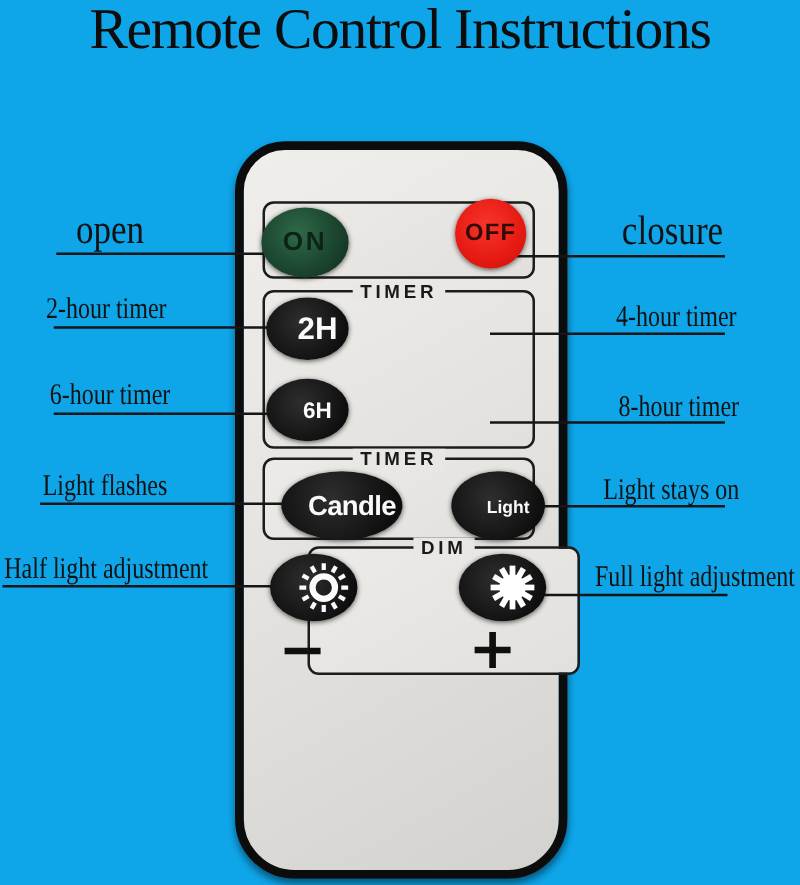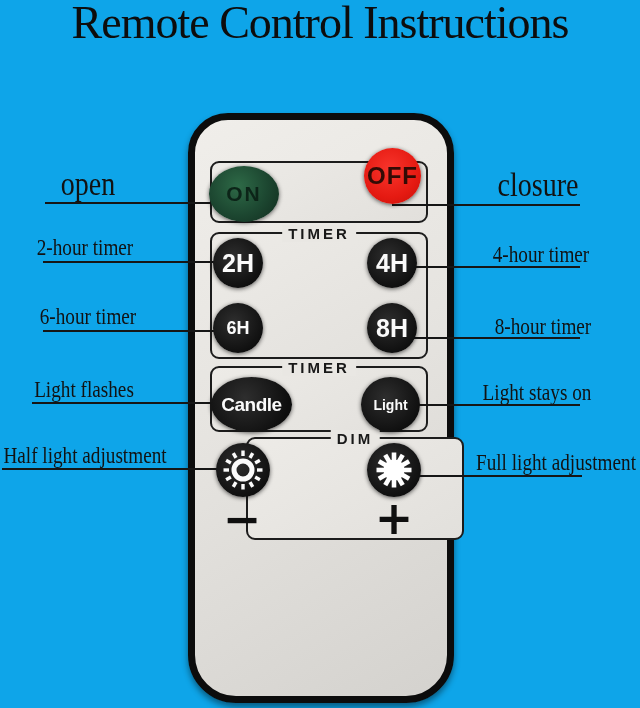--- a/index.html
+++ b/index.html
@@ -24,30 +24,30 @@
   #panel-mode{left:210px;top:366px;width:218px;height:66px;}
   #panel-dim{left:210px;top:437px;width:218px;height:103px;margin-left:36px;}
   .panel-heading{position:absolute;top:-9px;left:50%;transform:translateX(-50%);
     background:#e9e7e3;padding:0 6px;font-family:"Liberation Sans",sans-serif;
     font-weight:bold;font-size:15px;letter-spacing:3px;color:#191919;white-space:nowrap;}
 
   
   .btn{position:absolute;border-radius:50%;display:flex;align-items:center;justify-content:center;
     font-family:"Liberation Sans",sans-serif;font-weight:bold;z-index:6;
     box-shadow:0 1px 4px rgba(10,10,10,0.65);}
-  .btn-dark{background:radial-gradient(circle at 42% 38%,#2e2e2e 0%,#0e0e0e 75%);color:#fafafa;}
+  .btn-dark{background:radial-gradient(circle at 42% 38%,#2e2e2e 0%,#0e0e0e 75%);color:#fafafa;padding-left:16px;}
   #btn-on{left:209px;top:166px;width:70px;height:56px;font-size:21px;letter-spacing:2px;
     background:radial-gradient(circle at 42% 36%,#2e6a47 0%,#1c4630 55%,#102a1d 100%);color:#0c2418;}
-  #btn-off{left:364px;top:148px;width:57px;height:56px;font-size:24px;letter-spacing:1px;
+  #btn-off{left:364px;top:159px;width:57px;height:56px;font-size:19px;letter-spacing:1px;
     background:radial-gradient(circle at 45% 38%,#f8352c 0%,#e51a12 60%,#c41009 100%);color:#330b05;}
   #btn-2h{left:213px;top:238px;width:50px;height:50px;font-size:25px;}
   #btn-4h{left:367px;top:238px;width:50px;height:50px;font-size:25px;}
   #btn-6h{left:213px;top:303px;width:50px;height:50px;font-size:18px;}
   #btn-8h{left:367px;top:303px;width:50px;height:50px;font-size:25px;}
-  #btn-candle{left:211px;top:377px;width:81px;height:55px;font-size:19px;letter-spacing:-0.5px;}
+  #btn-candle{left:225px;top:377px;width:81px;height:55px;font-size:22px;letter-spacing:-0.5px;}
   #btn-light{left:361px;top:377px;width:59px;height:55px;font-size:14px;}
   #btn-dim-low{left:216px;top:443px;width:54px;height:54px;}
   #btn-dim-high{left:367px;top:443px;width:54px;height:54px;}
 
   
   .dim-sign{position:absolute;z-index:6;font-family:"DejaVu Sans",sans-serif;font-weight:900;
     color:#0f0f0f;transform:translate(-50%,-52%);line-height:1;}
   #sign-minus{left:242px;top:520px;font-size:46px;}
   #sign-plus{left:394px;top:519px;font-size:46px;}
 
@@ -119,23 +119,21 @@
   <div class="callout-label" id="label-6h">6-hour timer</div>
   <div class="callout-label" id="label-8h">8-hour timer</div>
   <div class="callout-label" id="label-flashes">Light flashes</div>
   <div class="callout-label" id="label-stays">Light stays on</div>
   <div class="callout-label" id="label-half">Half light adjustment</div>
   <div class="callout-label" id="label-full">Full light adjustment</div>
 
   <div class="btn" id="btn-on">ON</div>
   <div class="btn" id="btn-off">OFF</div>
   <div class="btn btn-dark" id="btn-2h">2H</div>
-  <div class="btn btn-dark" id="btn-4h">4H</div>
   <div class="btn btn-dark" id="btn-6h">6H</div>
-  <div class="btn btn-dark" id="btn-8h">8H</div>
   <div class="btn btn-dark" id="btn-candle">Candle</div>
   <div class="btn btn-dark" id="btn-light">Light</div>
 
   <div class="btn btn-dark" id="btn-dim-low">
     <svg class="sun-svg" width="44" height="44" viewBox="0 0 44 44">
       <circle cx="22" cy="22" r="9" fill="none" stroke="#fbfbfb" stroke-width="5"></circle>
       <g stroke="#fbfbfb" stroke-width="3.4">
         <line x1="36" y1="22" x2="41.5" y2="22"></line>
           <line x1="34.12" y1="29" x2="38.89" y2="31.75"></line>
         <line x1="29" y1="34.12" x2="31.75" y2="38.89"></line>

